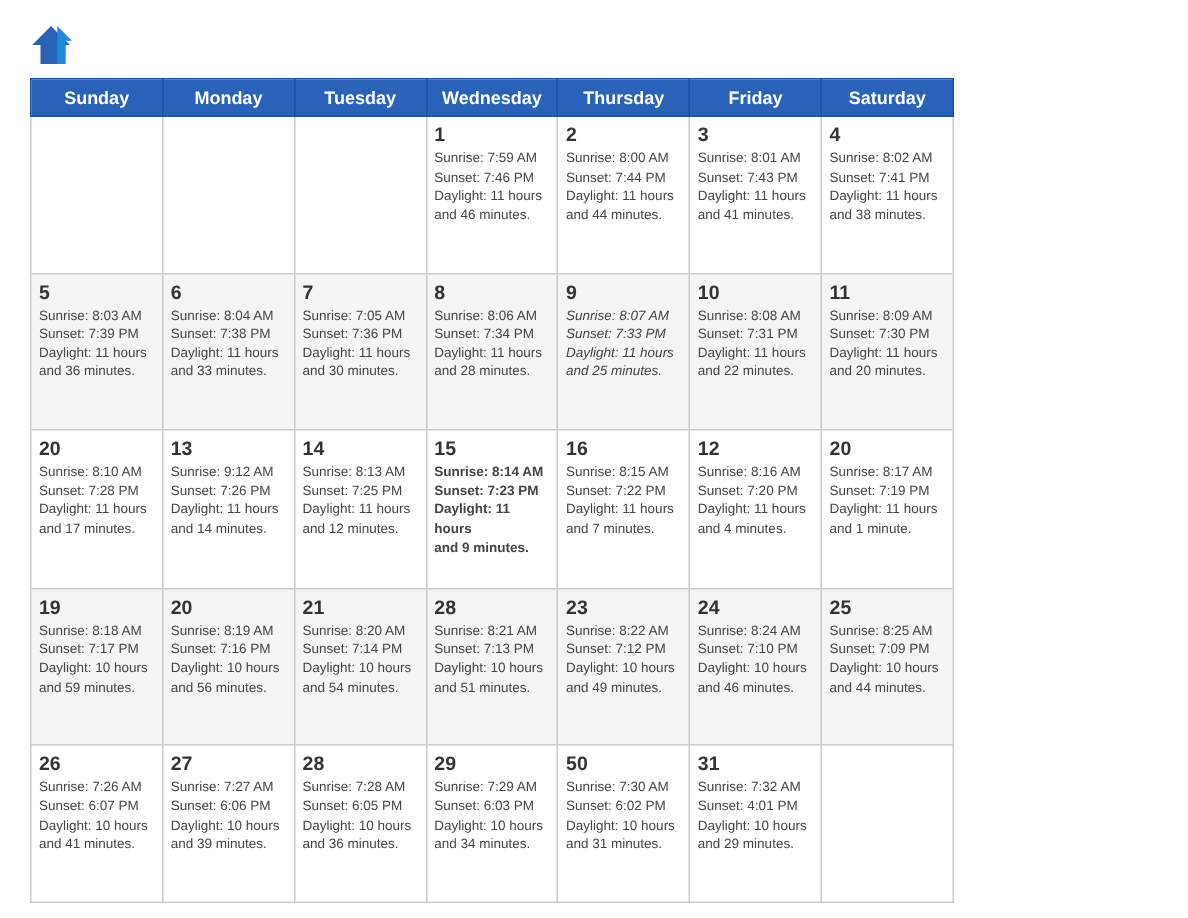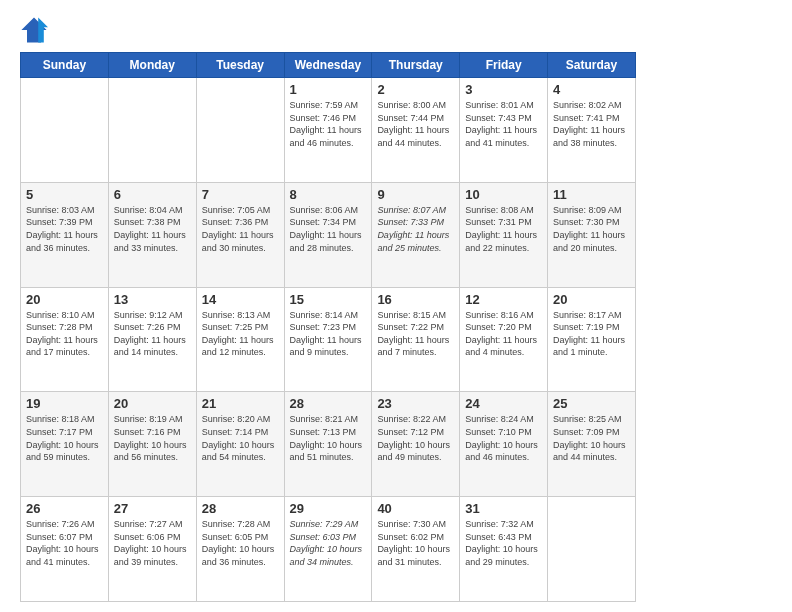--- a/index.html
+++ b/index.html
@@ -233,21 +233,21 @@
           </td>
           <td>
             <span class="day-number">14</span>
             <div class="day-info" style="white-space: pre-line;">Sunrise: 8:13 AM
 Sunset: 7:25 PM
 Daylight: 11 hours
 and 12 minutes.</div>
           </td>
           <td>
             <span class="day-number">15</span>
-            <div class="day-info" style="white-space: pre-line;">Sunrise: 8:14 AM
+            <div class="day-info" style="white-space: pre-line; font-weight: bold;">Sunrise: 8:14 AM
 Sunset: 7:23 PM
 Daylight: 11 hours
 and 9 minutes.</div>
           </td>
           <td>
             <span class="day-number">16</span>
             <div class="day-info" style="white-space: pre-line;">Sunrise: 8:15 AM
 Sunset: 7:22 PM
 Daylight: 11 hours
 and 7 minutes.</div>
@@ -335,36 +335,36 @@
           </td>
           <td>
             <span class="day-number">28</span>
             <div class="day-info" style="white-space: pre-line;">Sunrise: 7:28 AM
 Sunset: 6:05 PM
 Daylight: 10 hours
 and 36 minutes.</div>
           </td>
           <td>
             <span class="day-number">29</span>
-            <div class="day-info" style="white-space: pre-line; font-style: italic;">Sunrise: 7:29 AM
+            <div class="day-info" style="white-space: pre-line;">Sunrise: 7:29 AM
 Sunset: 6:03 PM
 Daylight: 10 hours
 and 34 minutes.</div>
           </td>
           <td>
-            <span class="day-number">40</span>
+            <span class="day-number">50</span>
             <div class="day-info" style="white-space: pre-line;">Sunrise: 7:30 AM
 Sunset: 6:02 PM
 Daylight: 10 hours
 and 31 minutes.</div>
           </td>
           <td>
             <span class="day-number">31</span>
             <div class="day-info" style="white-space: pre-line;">Sunrise: 7:32 AM
-Sunset: 6:43 PM
+Sunset: 4:01 PM
 Daylight: 10 hours
 and 29 minutes.</div>
           </td>
           <td class="empty"></td>
         </tr>
       </tbody>
   </table>
 </div>
 
 </body></html>

